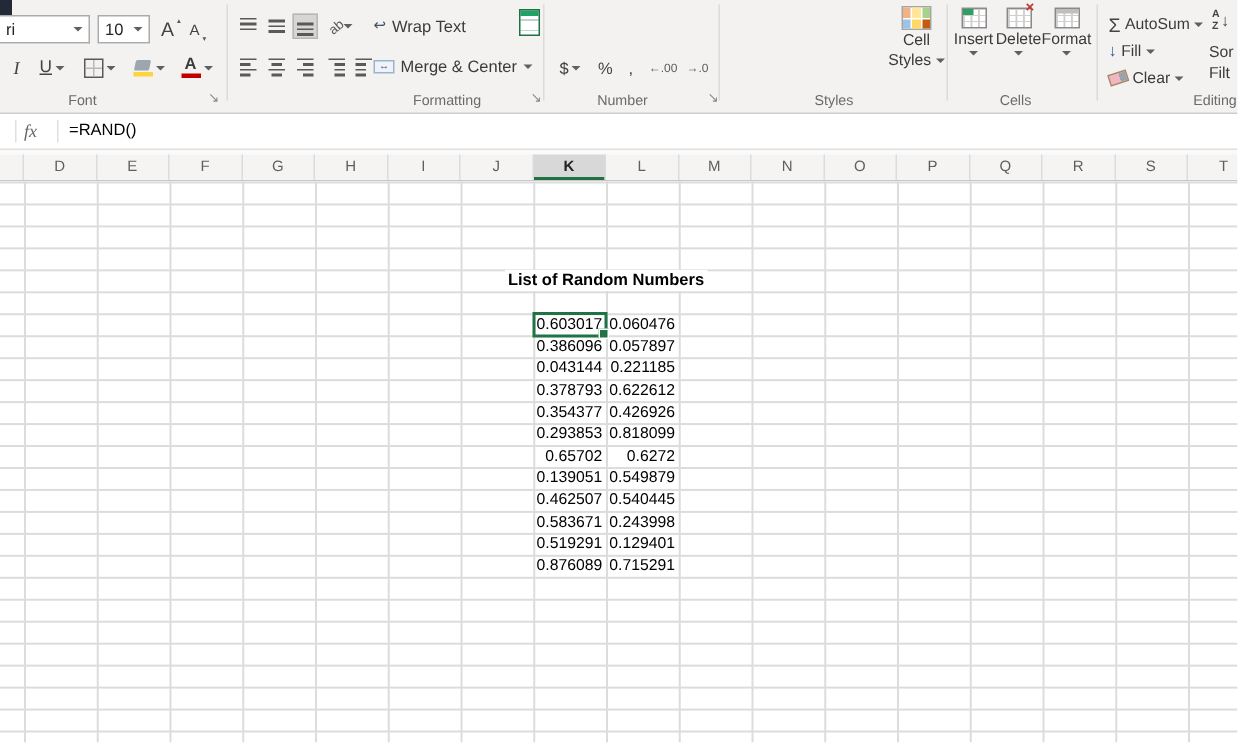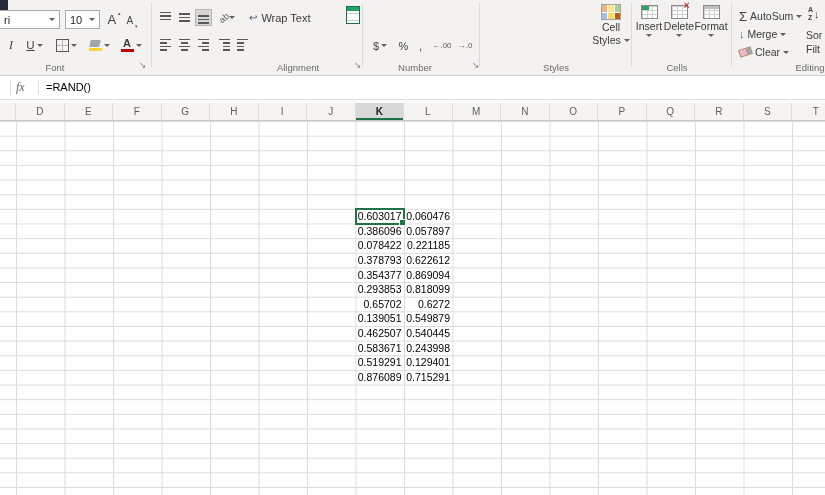--- a/index.html
+++ b/index.html
@@ -272,21 +272,26 @@
       </span>
     </div>
   <div class="btn16 b-indentinc">
     <span class="bars ind-i">
         <i></i>
         <i></i>
         <i></i>
         <i></i>
       </span>
     </div>
-  <div class="grp-label l-align">Alignment</div>
+  <div class="txtbtn b-merge">
+    <span class="merge-ic">↔</span>
+    <span>Merge &amp; Center</span>
+    <span class="chev"></span>
+  </div>
+  <div class="grp-label l-align">Formatting</div>
   <div class="launcher lch-align">↘</div>
   <div class="sep s2"></div>
 
   <div class="gtable"></div>
   <div class="btn b-currency">
     <span>$</span>
     <span class="chev"></span>
   </div>
   <div class="btn b-percent">
     <span>%</span>
@@ -340,21 +345,21 @@
   <div class="grp-label l-cells">Cells</div>
   <div class="sep s5"></div>
 
   <div class="hbtn b-autosum">
     <span class="sigma">Σ</span>
     <span>AutoSum</span>
     <span class="chev"></span>
   </div>
   <div class="hbtn b-fill2">
     <span class="fill-arrow">↓</span>
-    <span>Merge</span>
+    <span>Fill</span>
     <span class="chev"></span>
   </div>
   <div class="hbtn b-clear">
     <span class="eraser"></span>
     <span>Clear</span>
     <span class="chev"></span>
   </div>
   <div class="sort-cut">
     <span class="az">
         <span>A</span>
@@ -392,40 +397,41 @@
   <div class="col-h">N</div>
   <div class="col-h">O</div>
   <div class="col-h">P</div>
   <div class="col-h">Q</div>
   <div class="col-h">R</div>
   <div class="col-h">S</div>
   <div class="col-h">T</div>
 </div>
 
 <div class="grid">
+  <div class="sheet-title">List of Random Numbers</div>
 
   <div class="row r0">
     <div class="cell">0.603017</div>
     <div class="cell">0.060476</div>
   </div>
   <div class="row r1">
     <div class="cell">0.386096</div>
     <div class="cell">0.057897</div>
   </div>
   <div class="row r2">
-    <div class="cell">0.078422</div>
+    <div class="cell">0.043144</div>
     <div class="cell">0.221185</div>
   </div>
   <div class="row r3">
     <div class="cell">0.378793</div>
     <div class="cell">0.622612</div>
   </div>
   <div class="row r4">
     <div class="cell">0.354377</div>
-    <div class="cell">0.869094</div>
+    <div class="cell">0.426926</div>
   </div>
   <div class="row r5">
     <div class="cell">0.293853</div>
     <div class="cell">0.818099</div>
   </div>
   <div class="row r6">
     <div class="cell">0.65702</div>
     <div class="cell">0.6272</div>
   </div>
   <div class="row r7">

